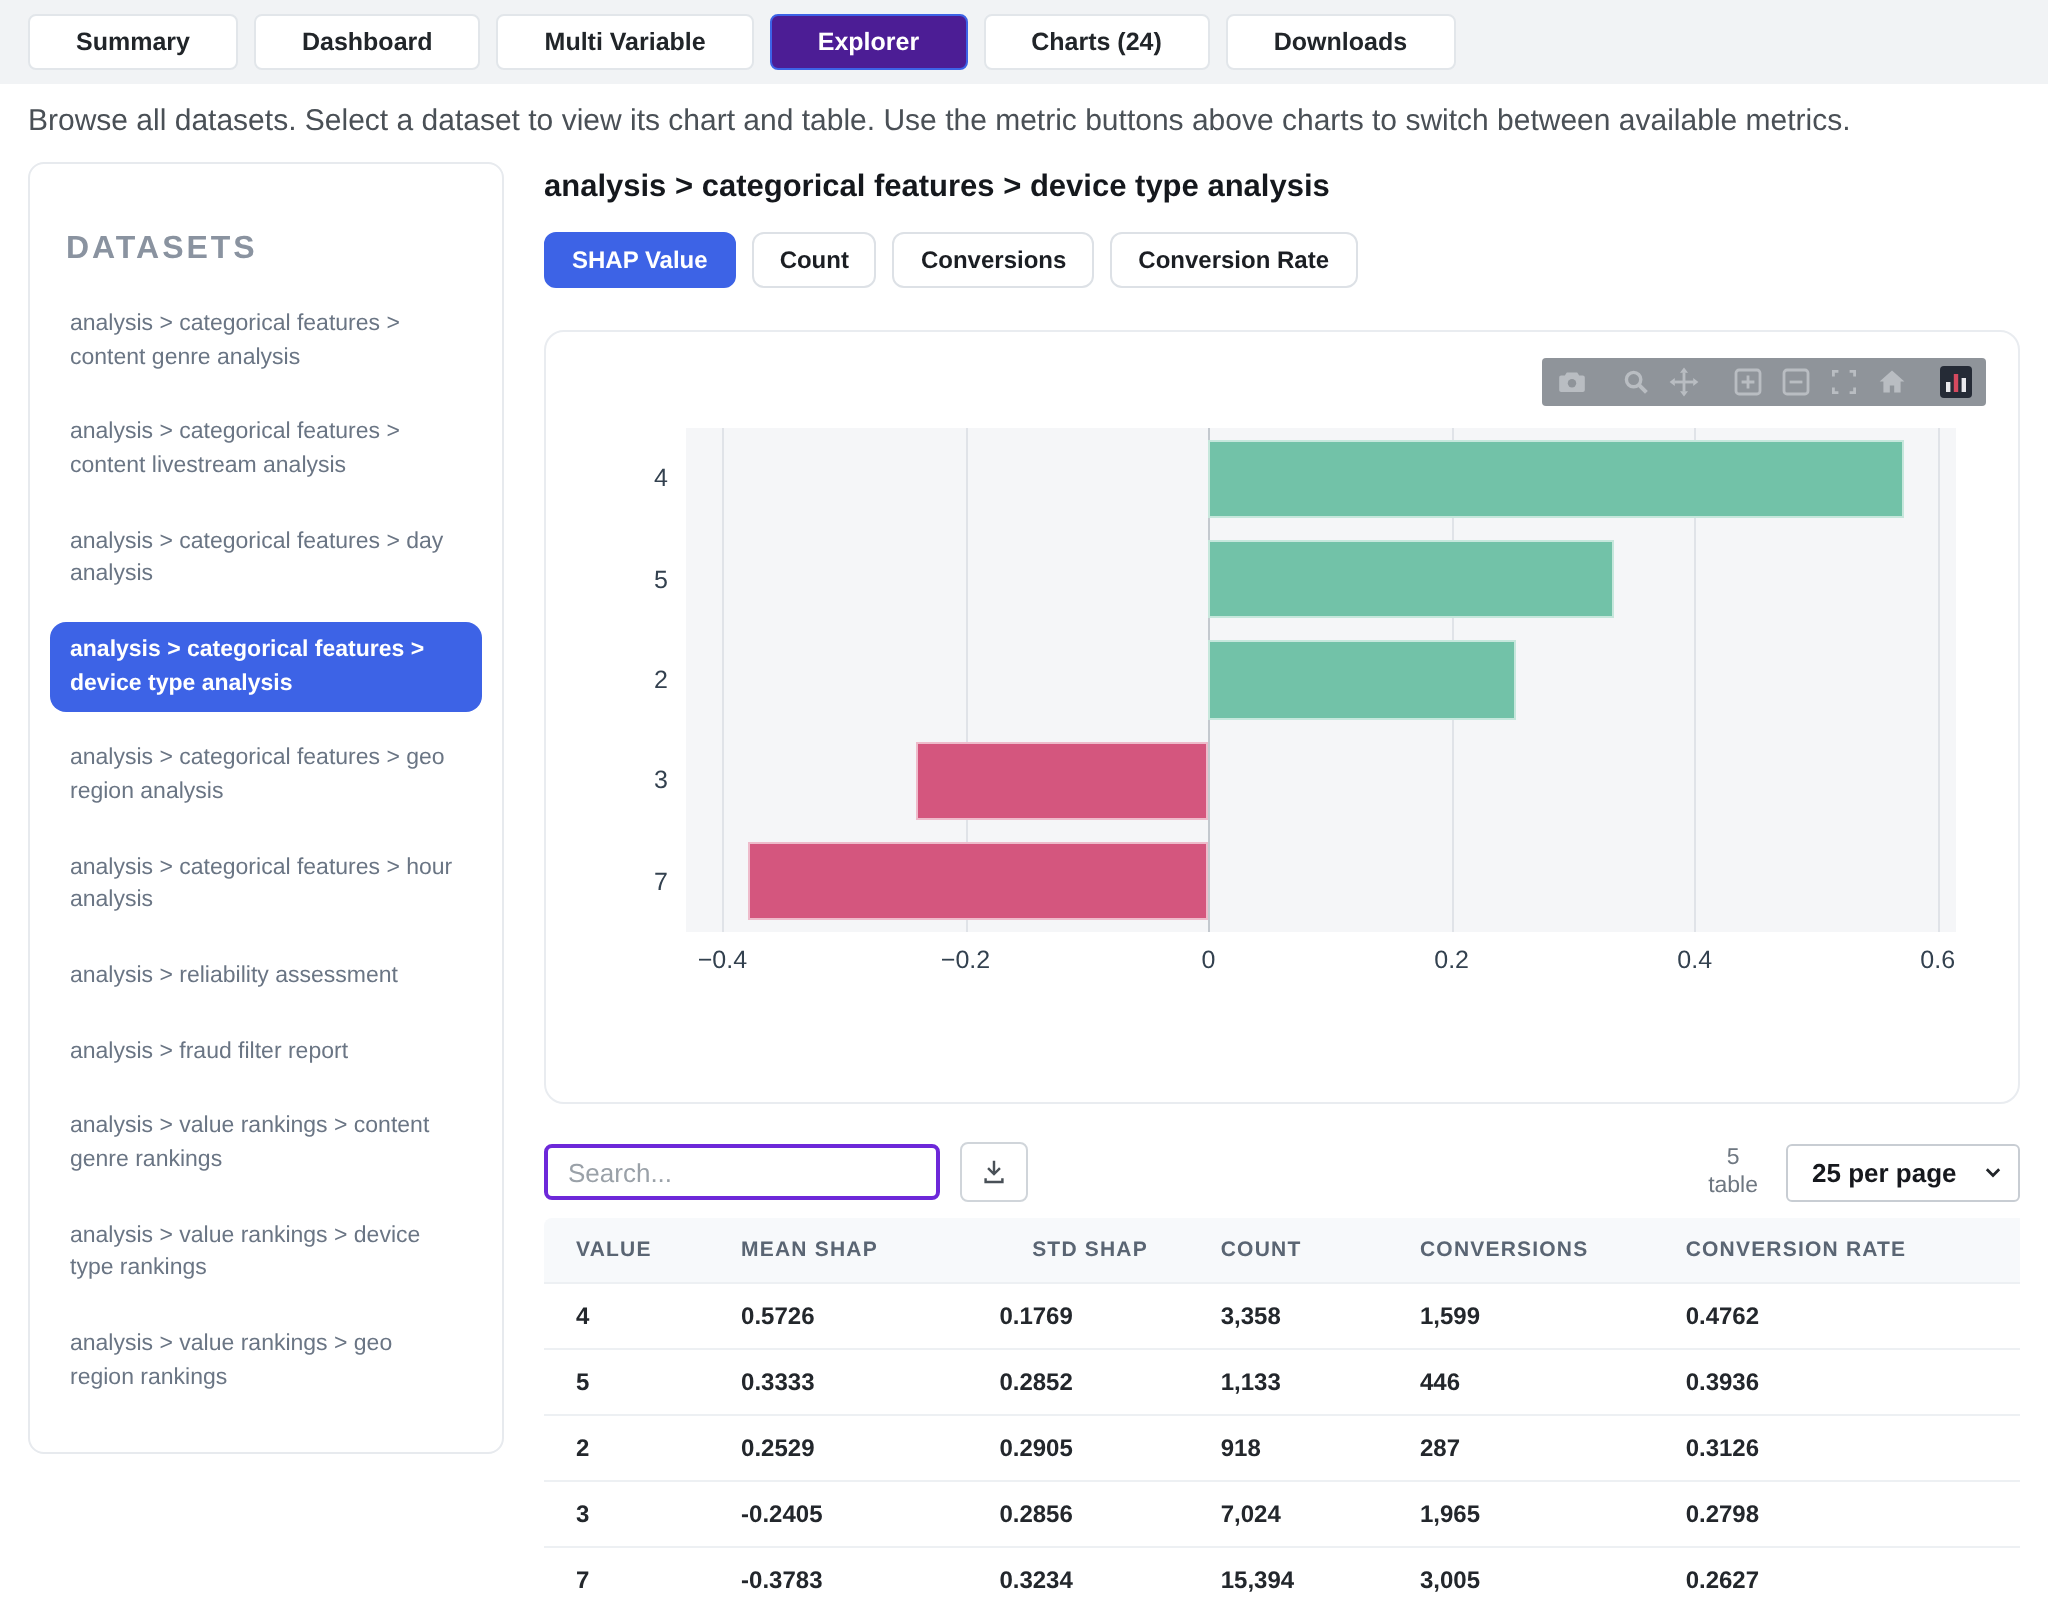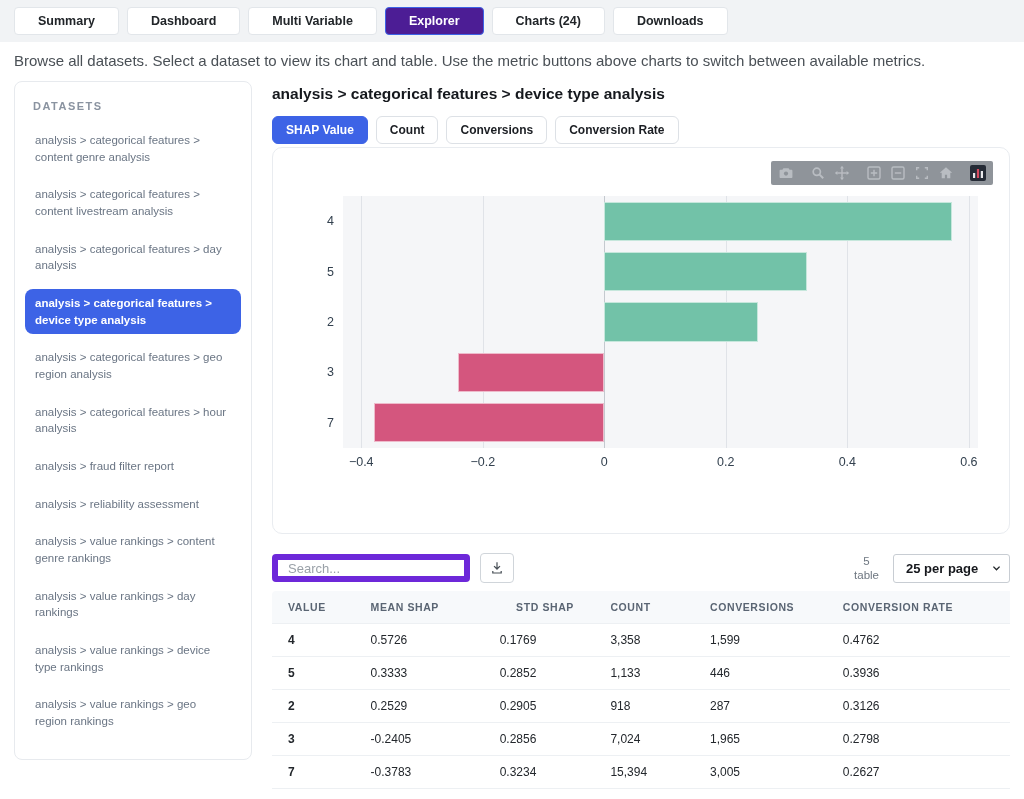--- a/index.html
+++ b/index.html
@@ -13,30 +13,30 @@
     font-family:inherit; }
   .tab.active { background:#4c1d95; border-color:#3d63e6; color:#fff; }
 
   .desc { font-size:15px; color:#4a5056; margin:10px 14px 12px 14px; }
 
   .content { display:flex; align-items:flex-start; padding:0 14px; gap:20px; }
 
   
   .sidebar { width:238px; flex:none; border:1px solid #e7eaee; border-radius:8px;
     background:#fff; padding:18px 10px 14px 10px; }
-  .sidebar-title { font-size:11px; font-weight:700; letter-spacing:1.5px; color:#8a93a0;
-    margin:0 0 14px 8px; }
+  .sidebar-title { font-size:16px; font-weight:700; letter-spacing:1.5px; color:#8a93a0;
+    margin:16px 0 14px 8px; }
   .ds-item { font-size:11.5px; line-height:1.45; color:#6a7584; padding:6px 10px;
     margin-bottom:9px; border-radius:8px; cursor:pointer; }
   .ds-item.active { background:#3d63e6; color:#fff; font-weight:700; }
 
   
   .main { flex:1; min-width:0; }
   .page-title { font-size:15.5px; font-weight:700; color:#15181d; margin:4px 0 13px 0; }
-  .metric-row { display:flex; gap:8px; margin-bottom:3px; }
+  .metric-row { display:flex; gap:8px; margin-bottom:21px; }
   .metric-btn { background:#fff; border:1px solid #dde1e6; border-radius:6px; padding:6px 13px;
     font-size:12px; font-weight:700; color:#1b1e23; cursor:pointer; font-family:inherit; }
   .metric-btn.active { background:#3d63e6; border-color:#3d63e6; color:#fff; }
 
   
   .chart-card { position:relative; border:1px solid #e9ecf0; border-radius:10px;
     background:#fff; height:387px; }
   .modebar { position:absolute; top:13px; right:16px; display:flex; align-items:center;
     background:#8f949a; border-radius:2px; padding:2px 3px; z-index:5; }
   .mb-icon { width:16px; height:16px; padding:0; margin:2px 4px; cursor:pointer; display:block; }
@@ -46,40 +46,40 @@
   .gridline.zero { background:#c4c9cf; }
   .bar { position:absolute; border:1px solid rgba(255,255,255,0.6); }
   .ylabel { position:absolute; right:100%; margin-right:0; width:60px; text-align:right;
     padding-right:9px; font-size:12.5px; color:#33414f; }
   .xlabel { position:absolute; top:100%; margin-top:7px; transform:translateX(-50%);
     font-size:12.5px; color:#33414f; }
 
   
   .controls { display:flex; align-items:center; justify-content:space-between; margin:19px 0 8px 0; }
   .controls-left { display:flex; align-items:center; gap:10px; }
-  .search-input { width:198px; height:28px; border:6px solid #6d28d9; border-radius:4px;
+  .search-input { width:198px; height:28px; border:2px solid #6d28d9; border-radius:4px;
     padding:0 10px; font-size:13px; color:#0c4a6e; font-family:inherit; outline:none; }
   .search-input::placeholder { color:#9aa1a8; }
   .dl-btn { width:34px; height:30px; border:1px solid #d0d5da; border-radius:4px; background:#fff;
     display:flex; align-items:center; justify-content:center; cursor:pointer; }
   .controls-right { display:flex; align-items:center; gap:14px; }
   .rows-info { font-size:11.5px; color:#6e7781; line-height:1.25; text-align:center; }
   .select-wrap { position:relative; }
   .per-page { appearance:none; -webkit-appearance:none; background:#fff; border:1px solid #c8cdd3;
     border-radius:3px; padding:6px 30px 6px 12px; font-size:13px; font-weight:600; color:#16181d;
     font-family:inherit; cursor:pointer; }
   .select-wrap svg { position:absolute; right:8px; top:50%; transform:translateY(-50%);
     pointer-events:none; }
 
   
   table { width:100%; border-collapse:collapse; }
   thead th { background:#f7f9fb; font-size:10.5px; font-weight:700; letter-spacing:0.6px;
     color:#5a6573; text-align:left; padding:10px 10px; }
   thead th:first-child { padding-left:16px; border-top-left-radius:4px; }
-  tbody td { font-size:12px; color:#23272c; padding:9px 10px; border-top:1px solid #edf0f3; }
+  tbody td { font-size:12px; color:#23272c; padding:9px 10px; border-top:1px solid #edf0f3;font-weight:bold; }
   tbody td:first-child { padding-left:16px; font-weight:700; }
   tbody tr:last-child td { border-bottom:1px solid #edf0f3; }
 </style>
 </head>
 <body>
 
 <div class="tabbar">
     <button class="tab">Summary</button>
     <button class="tab">Dashboard</button>
     <button class="tab">Multi Variable</button>
@@ -94,24 +94,23 @@
 
   <div class="sidebar">
     <div class="sidebar-title">DATASETS</div>
     <div id="ds-list">
         <div class="ds-item">analysis &gt; categorical features &gt; content genre analysis</div>
         <div class="ds-item">analysis &gt; categorical features &gt; content livestream analysis</div>
         <div class="ds-item">analysis &gt; categorical features &gt; day analysis</div>
         <div class="ds-item active">analysis &gt; categorical features &gt; device type analysis</div>
         <div class="ds-item">analysis &gt; categorical features &gt; geo region analysis</div>
         <div class="ds-item">analysis &gt; categorical features &gt; hour analysis</div>
+        <div class="ds-item">analysis &gt; reliability assessment</div>
         <div class="ds-item">analysis &gt; fraud filter report</div>
-        <div class="ds-item">analysis &gt; reliability assessment</div>
         <div class="ds-item">analysis &gt; value rankings &gt; content genre rankings</div>
-        <div class="ds-item">analysis &gt; value rankings &gt; day rankings</div>
         <div class="ds-item">analysis &gt; value rankings &gt; device type rankings</div>
         <div class="ds-item">analysis &gt; value rankings &gt; geo region rankings</div>
       </div>
   </div>
 
   <div class="main">
     <div class="page-title">analysis &gt; categorical features &gt; device type analysis</div>
 
     <div class="metric-row" id="metric-row">
         <button class="metric-btn active">SHAP Value</button>

